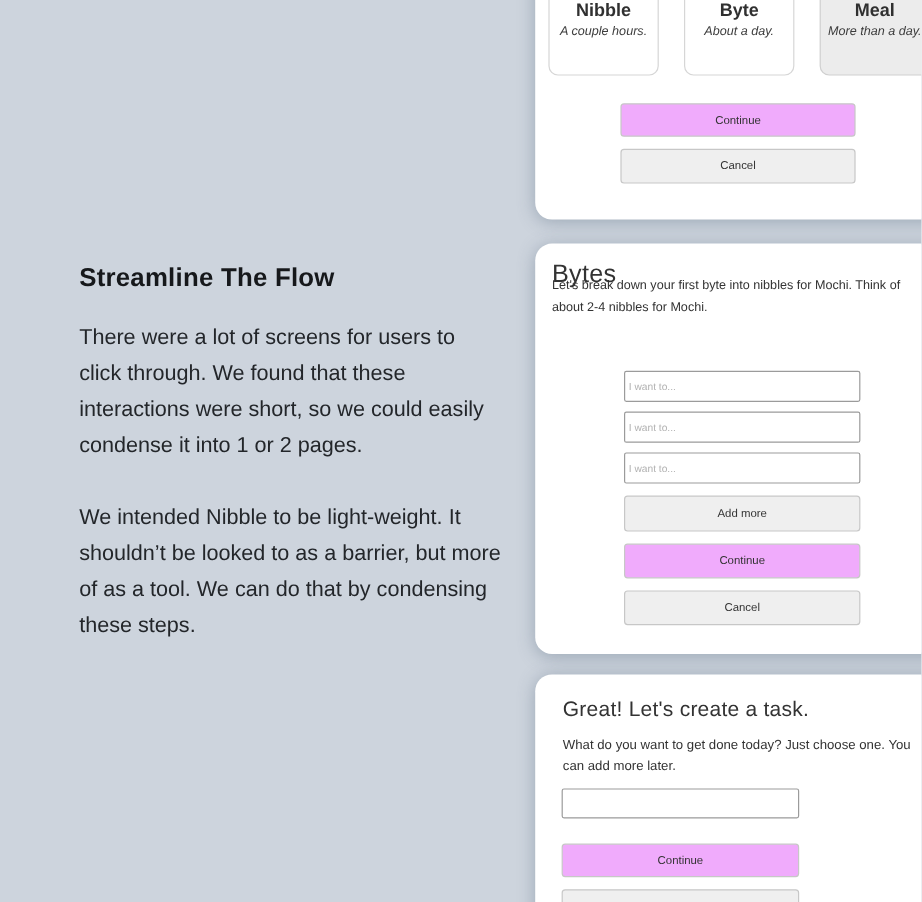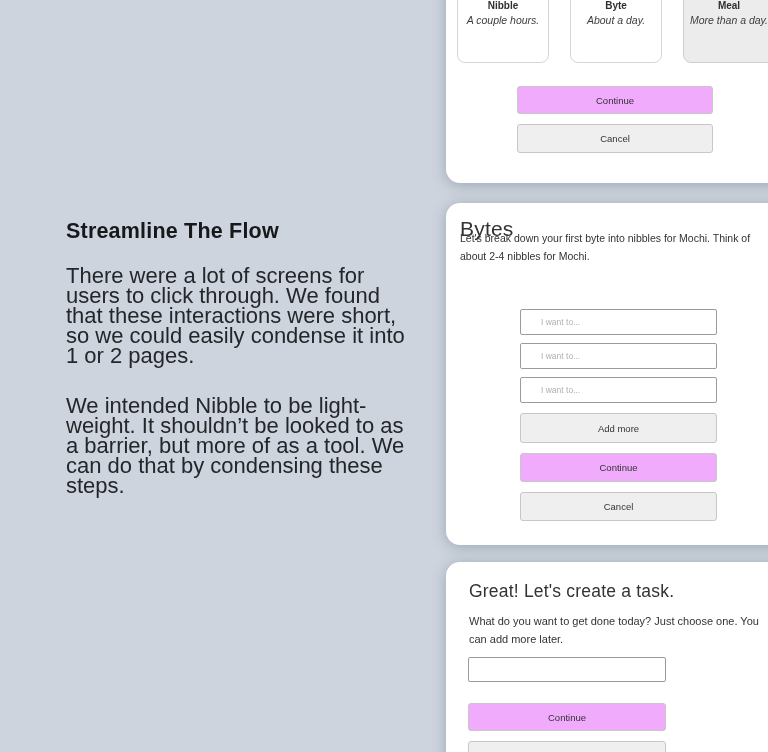--- a/index.html
+++ b/index.html
@@ -23,22 +23,22 @@
     color: #23262a;
   }
   .text-column h1 {
     font-size: 21.5px;
     font-weight: bold;
     letter-spacing: 0.2px;
     color: #16181b;
   }
   .text-column p {
     margin-top: 22px;
-    font-size: 22px;
-    line-height: 20px;
+    font-size: 18px;
+    line-height: 30px;
   }
   .text-column p + p { margin-top: 30px; }
 
   
   .screen-card {
     position: absolute;
     left: 446px;
     width: 360px;
     background: #ffffff;
     border-radius: 14px;
@@ -54,21 +54,21 @@
     top: 8px;
     width: 92px;
     height: 79px;
     background: #ffffff;
     border: 1px solid #d6d6d6;
     border-radius: 8px;
     text-align: center;
     padding-top: 15px;
   }
   .option-tile.selected { background: #ececec; border-color: #cfcfcf; }
-  .option-title { font-size: 10px; font-weight: bold; color: #303030; }
+  .option-title { font-size: 15px; font-weight: bold; color: #303030; }
   .option-subtitle { font-size: 10.5px; color: #3d3d3d; margin-top: 3px; font-style: italic; }
 
   
   .mock-btn {
     position: absolute;
     display: block;
     border: 1px solid #c7c7c7;
     border-radius: 3px;
     background: #f0abfc;
     font-family: "Liberation Sans", sans-serif;
@@ -81,21 +81,21 @@
 
   
   .mock-input {
     position: absolute;
     border: 1px solid #9b9b9b;
     border-radius: 2px;
     background: #ffffff;
     font-family: "Liberation Sans", sans-serif;
     font-size: 8.5px;
     color: #444444;
-    padding-left: 20px;
+    padding-left: 3px;
   }
   .mock-input::placeholder { color: #b1b1b1; opacity: 1; }
 
   
   .card-heading-sm {
     position: absolute;
     left: 14px;
     top: 14px;
     font-size: 21px;
     color: #333333;

